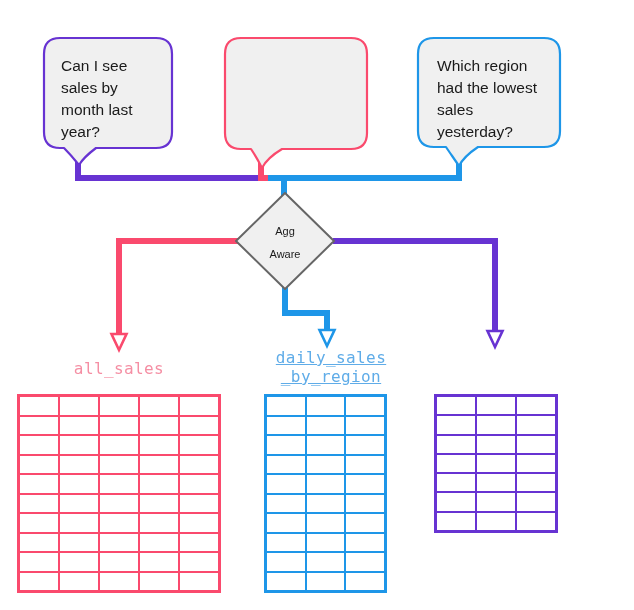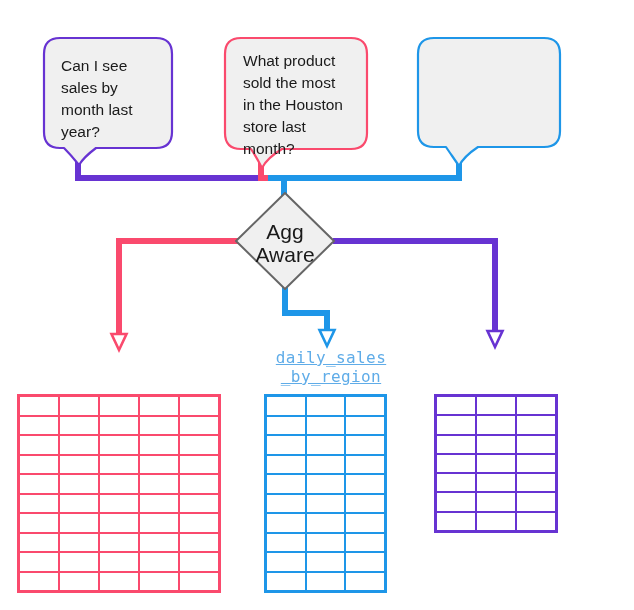--- a/index.html
+++ b/index.html
@@ -28,21 +28,21 @@
   
   .bubble-shape{fill:var(--shape-fill);stroke-width:2.2;stroke-linejoin:round;}
   .bs-purple{stroke:var(--purple);}
   .bs-pink{stroke:var(--pink);}
   .bs-blue{stroke:var(--blue);}
   .diamond-shape{fill:var(--shape-fill);stroke:var(--gray);stroke-width:2;stroke-linejoin:round;}
 
   
   .overlay{position:absolute;white-space:pre-line;color:var(--text);}
   .bubble-text{font-size:15.5px;line-height:22px;text-align:left;}
-  .diamond-text{font-size:21px;line-height:23px;text-align:center;}
+  .diamond-text{font-size:11px;line-height:23px;text-align:center;}
   .table-label{font-family:"DejaVu Sans Mono","Liberation Mono",monospace;
     font-size:16px;letter-spacing:0.4px;text-align:center;line-height:19px;}
 
   
   .grid{position:absolute;display:grid;gap:2px;border:3px solid;}
   .cell{background:#ffffff;}
 </style>
 </head>
 <body>
 
@@ -70,29 +70,29 @@
     <path class="bubble-shape bs-pink" d="M 282 149 L 351 149 Q 367 149 367 133 L 367 54 Q 367 38 351 38 L 241 38 Q 225 38 225 54
              L 225 133 Q 225 149 241 149 L 251 149 C 255 155 259 162 262 168 C 265 162 272 155 282 149 Z"></path>
     <path class="bubble-shape bs-blue" d="M 478 147 L 544 147 Q 560 147 560 131 L 560 54 Q 560 38 544 38 L 434 38 Q 418 38 418 54
              L 418 131 Q 418 147 434 147 L 446 147 C 450 153 455 160 459 166 C 462 160 469 153 478 147 Z"></path>
   </svg>
 
   <div class="overlay bubble-text" style="left:61px;top:55px;width:108px;">Can I see
 sales by
 month last
 year?</div>
-  <div class="overlay bubble-text" style="left:243px;top:50px;width:122px;">What product
-sold the most
-in the Houston
-store last
-month?</div>
+  <div class="overlay bubble-text" style="left:437px;top:55px;width:120px;">Which region
+had the lowest
+sales
+yesterday?</div>
 
   <div class="overlay diamond-text" style="left:245px;top:220px;width:80px;">Agg
 Aware</div>
 
+  <div class="overlay table-label" style="left: 17px; top: 359px; width: 204px; color: rgb(245, 143, 164);">all_sales</div>
   <div class="overlay table-label" style="left: 259px; top: 348px; width: 144px; color: rgb(95, 172, 232); text-decoration: underline;">daily_sales
 _by_region</div>
 
   <div class="grid" style="left: 17px; top: 394px; width: 204px; height: 199px; grid-template-columns: repeat(5, 1fr); grid-template-rows: repeat(10, 1fr); border-color: rgb(250, 74, 109); background: rgb(250, 74, 109);">
       <div class="cell"></div>
       <div class="cell"></div>
       <div class="cell"></div>
       <div class="cell"></div>
       <div class="cell"></div>
       <div class="cell"></div>

